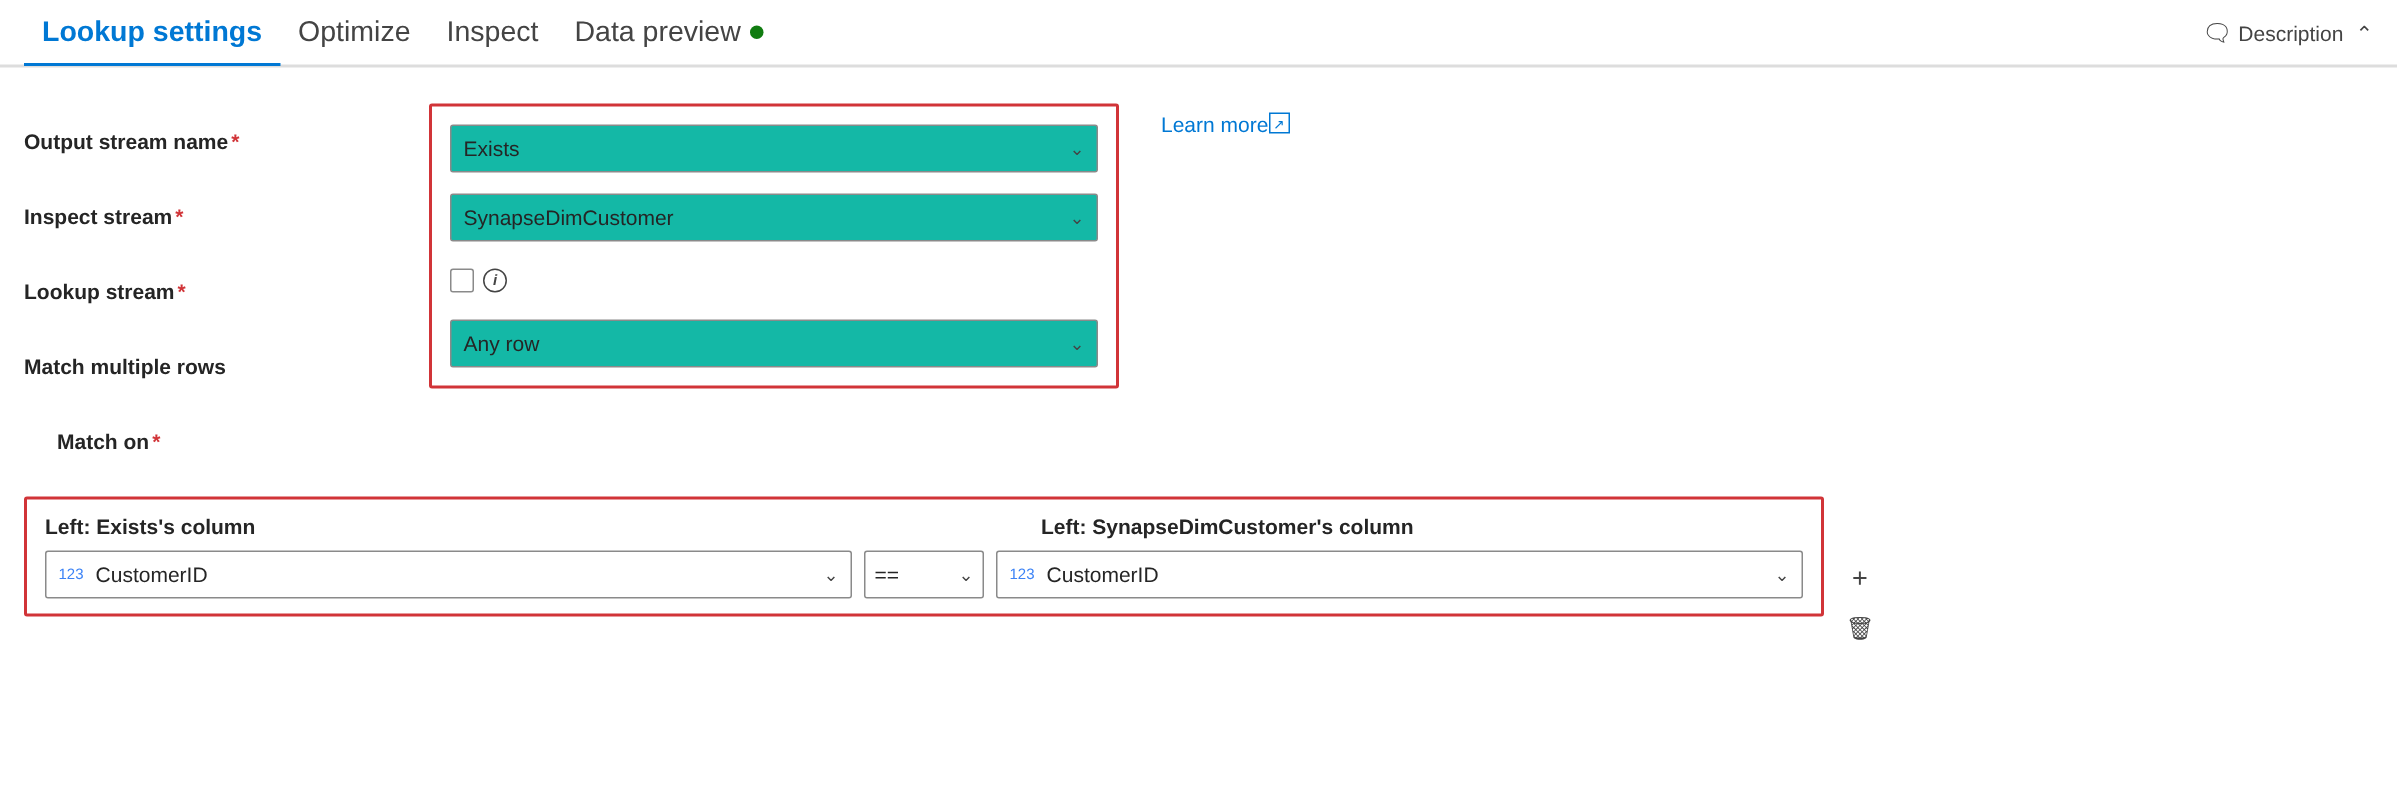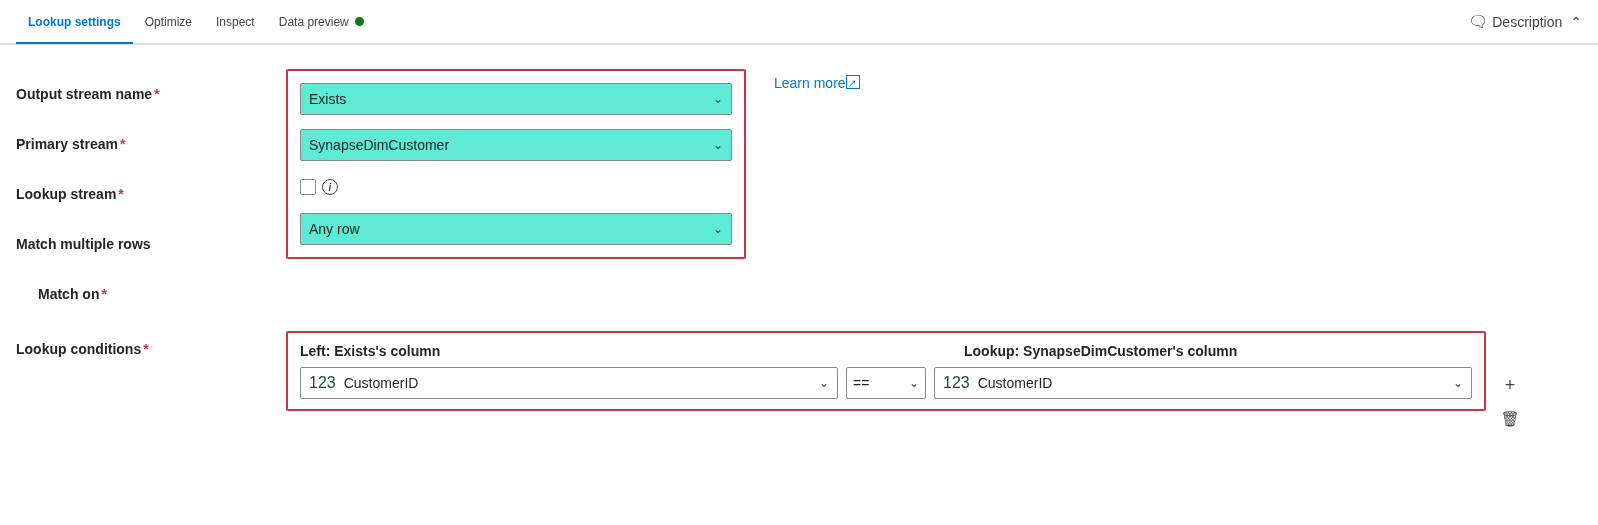--- a/index.html
+++ b/index.html
@@ -19,21 +19,21 @@
       border-bottom: 1px solid #ddd;
       padding: 0 16px;
       height: 44px;
       position: relative;
     }
     .tab {
       padding: 0 12px;
       height: 44px;
       display: flex;
       align-items: center;
-      font-size: 12px;
+      font-size: 19px;
       cursor: pointer;
       color: #444;
       position: relative;
     }
     .tab.active {
       color: #0078d4;
       font-weight: 600;
     }
     .tab.active::after {
       content: '';
@@ -124,21 +124,21 @@
 
     
     .dropdown {
       width: 100%;
       height: 32px;
       border: 1px solid #8a8a8a;
       border-radius: 2px;
       padding: 0 8px;
       font-size: 14px;
       color: #252525;
-      background: #5eead4;
+      background: #14b8a6;
       display: flex;
       align-items: center;
       justify-content: space-between;
       cursor: pointer;
       user-select: none;
     }
     .dropdown-arrow {
       font-size: 12px;
       color: #444;
     }
@@ -232,22 +232,22 @@
       font-size: 14px;
       color: #252525;
       background: #fff;
       display: flex;
       align-items: center;
       justify-content: space-between;
       cursor: pointer;
     }
 
     .condition-type-badge {
-      color: #14532d;
-      font-size: 16px;
+      color: #3b82f6;
+      font-size: 10px;
       margin-right: 4px;
     }
 
     .operator-dropdown {
       width: 80px;
       min-width: 80px;
       height: 32px;
       border: 1px solid #8a8a8a;
       border-radius: 2px;
       padding: 0 6px;
@@ -352,21 +352,21 @@
     <div style="display:flex; flex-direction:column; width:270px; min-width:270px;">
 
       <div style="min-height:50px; display:flex; align-items:center;">
         <span class="form-label">
           <span>Output stream name</span><span class="required-star">*</span>
         </span>
       </div>
 
       <div style="min-height:50px; display:flex; align-items:center;">
         <span class="form-label">
-          <span>Primary stream</span><span class="required-star">*</span>
+          <span>Inspect stream</span><span class="required-star">*</span>
         </span>
       </div>
 
       <div style="min-height:50px; display:flex; align-items:center;">
         <span class="form-label">
           <span>Lookup stream</span><span class="required-star">*</span>
         </span>
       </div>
 
       <div style="min-height:50px; display:flex; align-items:center;justify-content:center;">
@@ -416,36 +416,31 @@
       <a class="learn-more-link" href="#">
         <span>Learn more</span>
         <span style="display:inline-block; border: 1.5px solid #0078d4; width:14px; height:14px; text-align:center; font-size:9px; line-height:14px; position:relative; top:-1px;">↗</span>
       </a>
     </div>
 
   </div>
 
   <div style="display:flex; align-items:flex-start; padding-top: 12px; padding-bottom: 8px;">
 
-    <div style="width:270px; min-width:270px; display:flex; align-items:flex-start; padding-top:10px;">
-      <span class="form-label">
-        <span>Lookup conditions</span><span class="required-star">*</span>
-      </span>
-    </div>
 
     <div class="conditions-box">
 
       <div class="conditions-header">
         <div class="col-header-left">
           <span>Left: Exists's column</span>
         </div>
 
         <div style="width:96px; min-width:96px;"></div>
         <div class="col-header-right">
-          <span>Lookup: SynapseDimCustomer's column</span>
+          <span>Left: SynapseDimCustomer's column</span>
         </div>
       </div>
 
       <div class="conditions-row-inputs">
 
         <div class="condition-dropdown-left">
           <div style="display:flex;align-items:center;gap:4px;">
             <span class="condition-type-badge">
               <span>123</span>
             </span>

